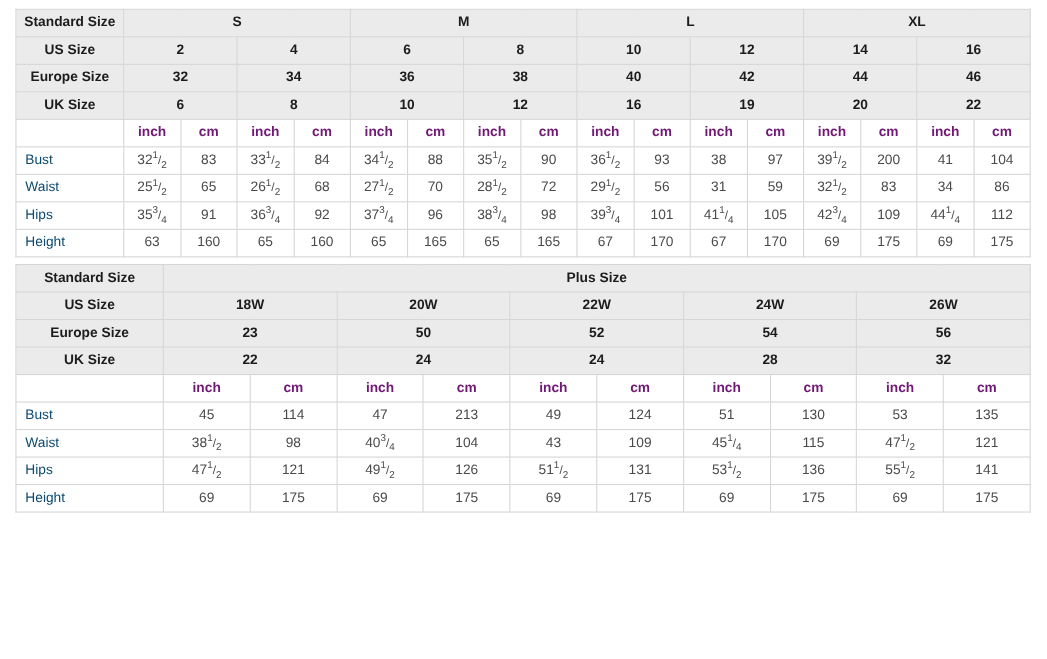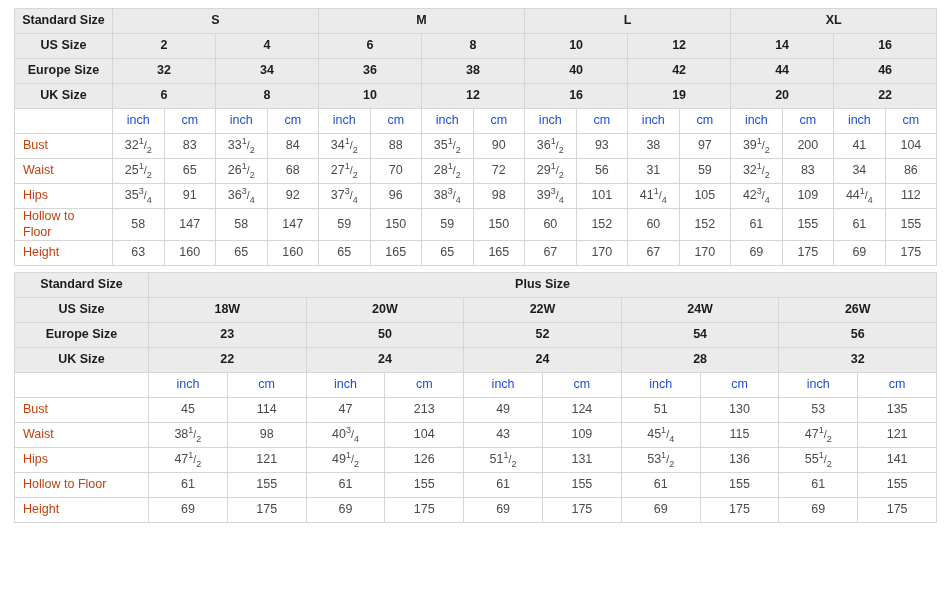--- a/index.html
+++ b/index.html
@@ -50,28 +50,28 @@
     color: #1c1c1c;
     font-weight: bold;
     font-size: 12.5px;
   }
   
   table.size-table td.unit-blank {
     background: #ffffff;
   }
   table.size-table td.unit {
     background: #ffffff;
-    color: #1d4ed8;
-    font-weight: normal;
+    color: #701a75;
+    font-weight: bold;
     font-size: 12.5px;
   }
   table.size-table td.rowlabel {
     text-align: left;
     padding-left: 8px;
-    color: #c2410c;
+    color: #0c4a6e;
     font-size: 12.5px;
     background: #ffffff;
   }
   td.tall { height: 40px; }
   td.std { height: 42px; }
   td.grouphd { height: 40px; }
   .frac { white-space: nowrap; }
   .frac sup {
     font-size: 0.72em;
     vertical-align: super;
@@ -207,39 +207,20 @@
             <td><span class="frac">39<sup>3</sup><span class="sl">/</span><sub>4</sub></span></td>
             <td>101</td>
             <td><span class="frac">41<sup>1</sup><span class="sl">/</span><sub>4</sub></span></td>
             <td>105</td>
             <td><span class="frac">42<sup>3</sup><span class="sl">/</span><sub>4</sub></span></td>
             <td>109</td>
             <td><span class="frac">44<sup>1</sup><span class="sl">/</span><sub>4</sub></span></td>
             <td>112</td>
           </tr>
           <tr>
-            <td class="rowlabel tall">Hollow to<br>Floor</td>
-            <td class="tall">58</td>
-            <td class="tall">147</td>
-            <td class="tall">58</td>
-            <td class="tall">147</td>
-            <td class="tall">59</td>
-            <td class="tall">150</td>
-            <td class="tall">59</td>
-            <td class="tall">150</td>
-            <td class="tall">60</td>
-            <td class="tall">152</td>
-            <td class="tall">60</td>
-            <td class="tall">152</td>
-            <td class="tall">61</td>
-            <td class="tall">155</td>
-            <td class="tall">61</td>
-            <td class="tall">155</td>
-          </tr>
-          <tr>
             <td class="rowlabel">Height</td>
             <td>63</td>
             <td>160</td>
             <td>65</td>
             <td>160</td>
             <td>65</td>
             <td>165</td>
             <td>65</td>
             <td>165</td>
             <td>67</td>
@@ -336,33 +317,20 @@
             <td><span class="frac">49<sup>1</sup><span class="sl">/</span><sub>2</sub></span></td>
             <td>126</td>
             <td><span class="frac">51<sup>1</sup><span class="sl">/</span><sub>2</sub></span></td>
             <td>131</td>
             <td><span class="frac">53<sup>1</sup><span class="sl">/</span><sub>2</sub></span></td>
             <td>136</td>
             <td><span class="frac">55<sup>1</sup><span class="sl">/</span><sub>2</sub></span></td>
             <td>141</td>
           </tr>
           <tr>
-            <td class="rowlabel">Hollow to Floor</td>
-            <td>61</td>
-            <td>155</td>
-            <td>61</td>
-            <td>155</td>
-            <td>61</td>
-            <td>155</td>
-            <td>61</td>
-            <td>155</td>
-            <td>61</td>
-            <td>155</td>
-          </tr>
-          <tr>
             <td class="rowlabel">Height</td>
             <td>69</td>
             <td>175</td>
             <td>69</td>
             <td>175</td>
             <td>69</td>
             <td>175</td>
             <td>69</td>
             <td>175</td>
             <td>69</td>

